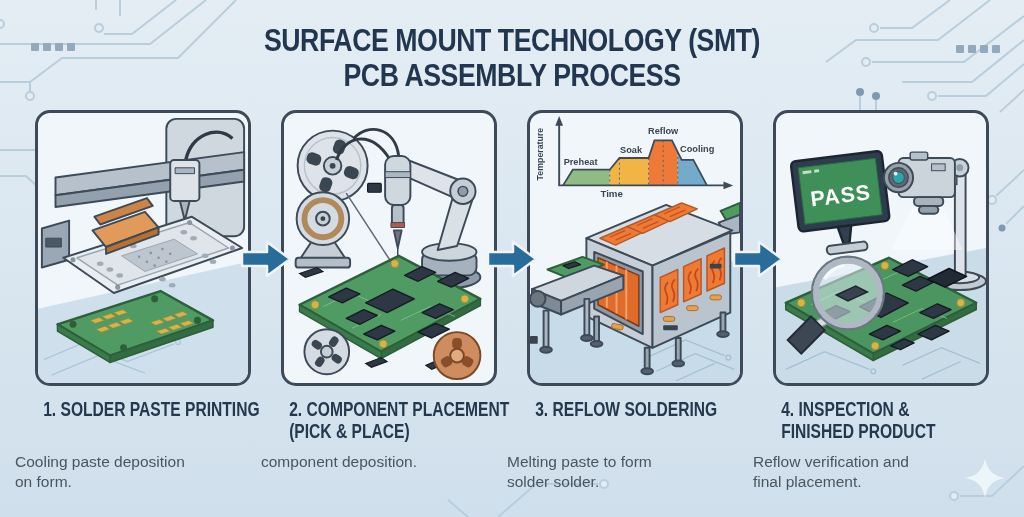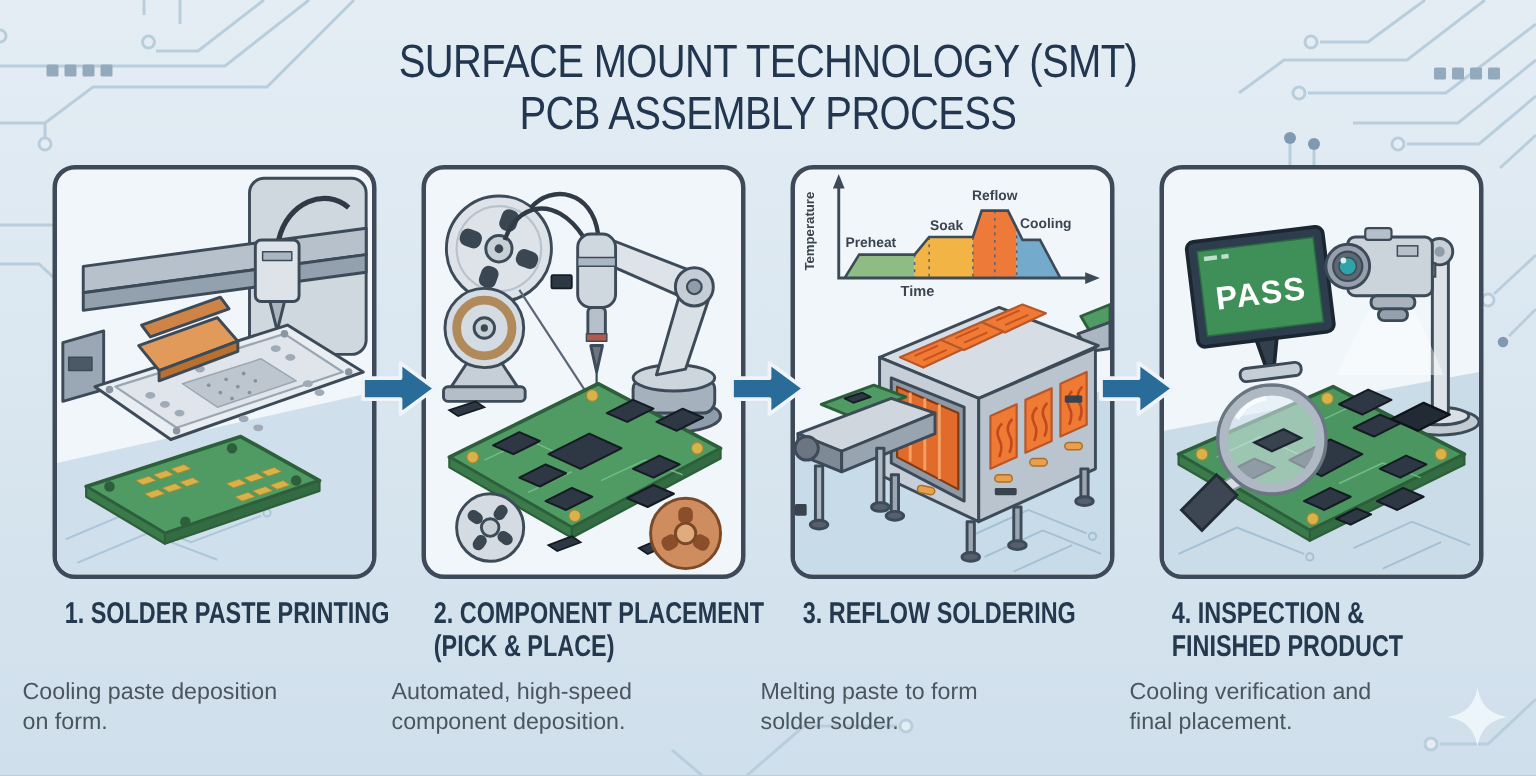--- a/index.html
+++ b/index.html
@@ -2,21 +2,21 @@
 <html><head>
 <meta charset="utf-8">
 <style>
   html,body{margin:0;padding:0;background:#b9c9d6;}
   .canvas{position:relative;width:1024px;height:517px;overflow:hidden;
     background:linear-gradient(180deg,#e4edf4 0%,#dce8f1 40%,#cfdfeb 100%);
     font-family:"Liberation Sans",sans-serif;}
   svg{display:block}
   .bg-traces{position:absolute;inset:0;pointer-events:none}
   .title{position:absolute;top:24px;left:0;width:100%;text-align:center;
-    color:#22374f;font-weight:normal;font-size:31px;line-height:1.12;letter-spacing:-.5px;}
+    color:#22374f;font-weight:bold;font-size:31px;line-height:1.12;letter-spacing:-.5px;}
   .title .tl{white-space:nowrap;transform:scaleX(.86);transform-origin:center;}
   .panel{position:absolute;top:110px;width:216px;height:276px;background:#f1f6fa;
     border:3px solid #3e4a59;border-radius:15px;box-sizing:border-box;overflow:hidden;}
   .panel svg{width:100%;height:100%}
   #panel-1{left:35px}#panel-2{left:281px}#panel-3{left:527px}#panel-4{left:773px}
   .arrow{position:absolute;top:239px;width:52px;height:40px;z-index:6}
   #arrow-1{left:240px}#arrow-2{left:486px}#arrow-3{left:732px}
   .caption{position:absolute;top:398px;width:256px;text-align:left;color:#24384e;}
   #cap-1{left:15px}#cap-2{left:261px}#cap-3{left:507px}#cap-4{left:753px}
   .caption .h{font-size:20px;font-weight:bold;line-height:1.12;min-height:46px;
@@ -505,41 +505,40 @@
       <div>Cooling paste deposition</div>
       <div>on form.</div>
     </div>
   </div>
   <div class="caption" id="cap-2">
     <div class="h">
       <div>2. COMPONENT PLACEMENT</div>
       <div>(PICK &amp; PLACE)</div>
     </div>
     <div class="d">
-      <div>Automated, high-speed</div>
       <div>component deposition.</div>
     </div>
   </div>
   <div class="caption" id="cap-3">
     <div class="h">
       <div>3. REFLOW SOLDERING</div>
       <div></div>
     </div>
     <div class="d">
       <div>Melting paste to form</div>
       <div>solder solder.</div>
     </div>
   </div>
   <div class="caption" id="cap-4">
     <div class="h">
       <div>4. INSPECTION &amp;</div>
       <div>FINISHED PRODUCT</div>
     </div>
     <div class="d">
-      <div>Cooling verification and</div>
+      <div>Reflow verification and</div>
       <div>final placement.</div>
     </div>
   </div>
 
   <svg class="sparkle" viewBox="0 0 44 44">
     <path d="M22,2 C24,14 30,20 42,22 C30,24 24,30 22,42 C20,30 14,24 2,22 C14,20 20,14 22,2 Z" fill="#edf5fa" opacity=".95"></path>
   </svg>
 
 </div>
 

